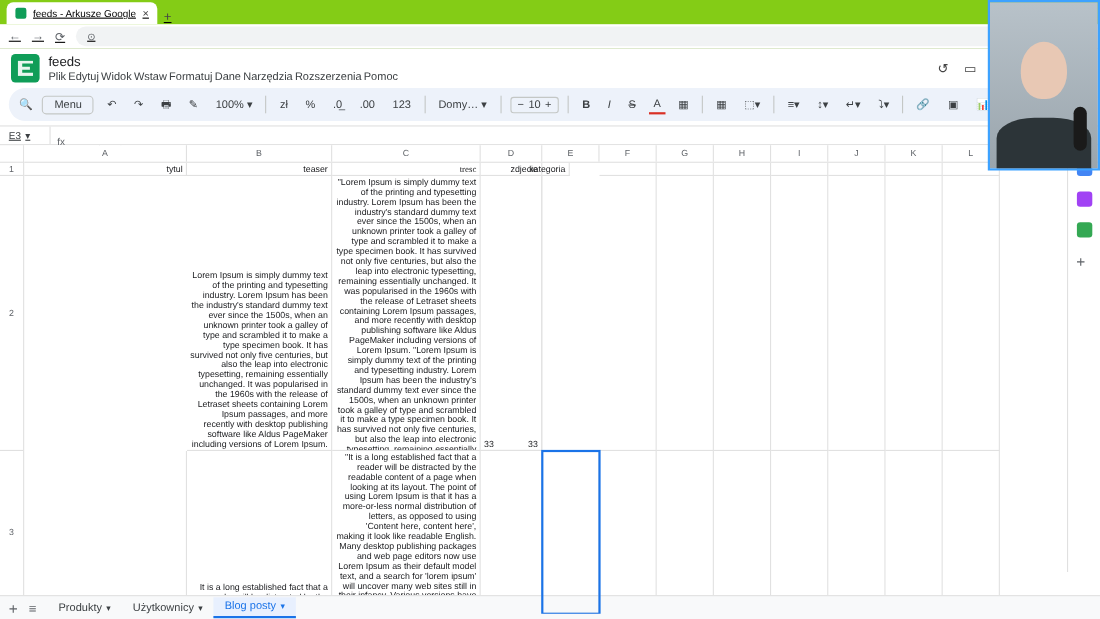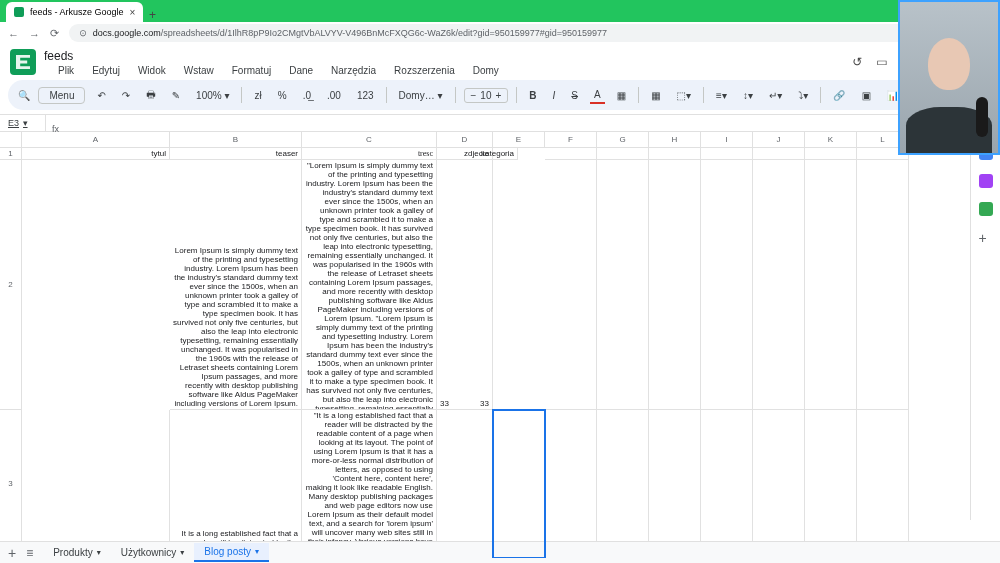--- a/index.html
+++ b/index.html
@@ -1,38 +1,38 @@
 <!DOCTYPE html>
 <html><head>
 <meta charset="utf-8">
 <style>
 * { margin:0; padding:0; box-sizing:border-box; font-family:Arial,sans-serif; }
 body { width:1000px; height:563px; overflow:hidden; background:#fff; position:relative; }
 
 
-.chrome { height:44px; background:#22c55e; border-bottom:1px solid #c0c0c0; }
+.chrome { height:44px; background:#84cc16; border-bottom:1px solid #c0c0c0;text-decoration:underline; }
 .tabbar { height:22px; display:flex; align-items:end; padding-left:6px; }
 .tab { background:#fff; height:20px; border-radius:6px 6px 0 0; display:flex; align-items:center; padding:0 8px; font-size:9px; gap:6px; }
 .tab-ico { width:10px; height:10px; background:#0f9d58; border-radius:2px; }
 .tab-x { font-size:10px; color:#444; }
 .newtab { width:18px;text-align:center;font-size:12px;color:#444; }
 .addrbar { height:22px; display:flex; align-items:center; padding:0 8px; gap:10px; background:#fff; }
 .navico { font-size:11px; color:#5f6368; }
 .urlbox { flex:1; background:#f1f3f4; border-radius:11px; height:18px; display:flex; align-items:center; padding:0 10px; font-size:9px; color:#5f6368; gap:6px; }
 .urlbox b { color:#202124; font-weight:normal; }
 .ext { display:flex; gap:8px; }
 .ext span { width:12px; height:12px; border-radius:50%; }
 
 
 .apphdr { height:36px; display:flex; align-items:center; padding:4px 10px; gap:8px; }
 .logo { width:26px; height:26px; background:#0f9d58; border-radius:4px; position:relative; }
 .logo::after { content:""; position:absolute; inset:6px; background:#fff; clip-path:polygon(0 0,100% 0,100% 20%,30% 20%,30% 40%,80% 40%,80% 60%,30% 60%,30% 80%,100% 80%,100% 100%,0 100%); opacity:.9;}
 .titles { flex:1; }
 .docname { font-size:12px; color:#202124; }
-.menus { font-size:10px; color:#3c4043; display:flex; gap:18px; margin-top:2px;margin-left:14px; }
+.menus { font-size:10px; color:#3c4043; display:flex; gap:2px; margin-top:2px; }
 .hdricons { display:flex; gap:14px; font-size:12px; color:#444; align-items:center; }
 .chip { border:1px solid #bbb; border-radius:12px; padding:2px 8px; display:flex; align-items:center; gap:3px;}
 
 
 .toolbar { height:30px; background:#edf2fa; border-radius:18px; margin:0 8px 4px; display:flex; align-items:center; padding:0 10px; gap:8px; font-size:10px; color:#3c4043; }
 .tbtn { padding:2px 4px; }
 .menubtn { border:1px solid #c4c7c5; border-radius:4px; padding:2px 10px; }
 .sep { width:1px; height:16px; background:#c4c7c5; }
 .fontsize { border:1px solid #c4c7c5; border-radius:3px; padding:1px 6px; display:flex; gap:4px; align-items:center; }
 .bold { font-weight:bold; }
@@ -84,21 +84,20 @@
       <span class="tab-x">×</span>
     </div>
     <div class="newtab">+</div>
   </div>
   <div class="addrbar">
     <span class="navico">←</span>
     <span class="navico">→</span>
     <span class="navico">⟳</span>
     <div class="urlbox">
       <span>⊙</span>
-      <span><b>docs.google.com</b><span>/spreadsheets/d/1IlhR8pP9Io2CMgtVbALVYV-V496BnMcFXQG6c-WaZ6k/edit?gid=950159977#gid=950159977</span></span>
     </div>
     <div class="ext">
       <span style="background:#f4b400"></span>
       <span style="background:#9aa0a6"></span>
       <span style="background:#f29900"></span>
       <span style="background:#1a73e8"></span>
     </div>
   </div>
 </div>
 
@@ -108,21 +107,21 @@
     <div class="docname">feeds</div>
     <div class="menus" id="menus">
         <span>Plik</span>
         <span>Edytuj</span>
         <span>Widok</span>
         <span>Wstaw</span>
         <span>Formatuj</span>
         <span>Dane</span>
         <span>Narzędzia</span>
         <span>Rozszerzenia</span>
-        <span>Domy</span>
+        <span>Pomoc</span>
       </div>
   </div>
   <div class="hdricons">
     <span>↺</span>
     <span>▭</span>
     <span class="chip">▢▾</span>
     <span class="chip">🔒▾</span>
   </div>
 </div>
 

